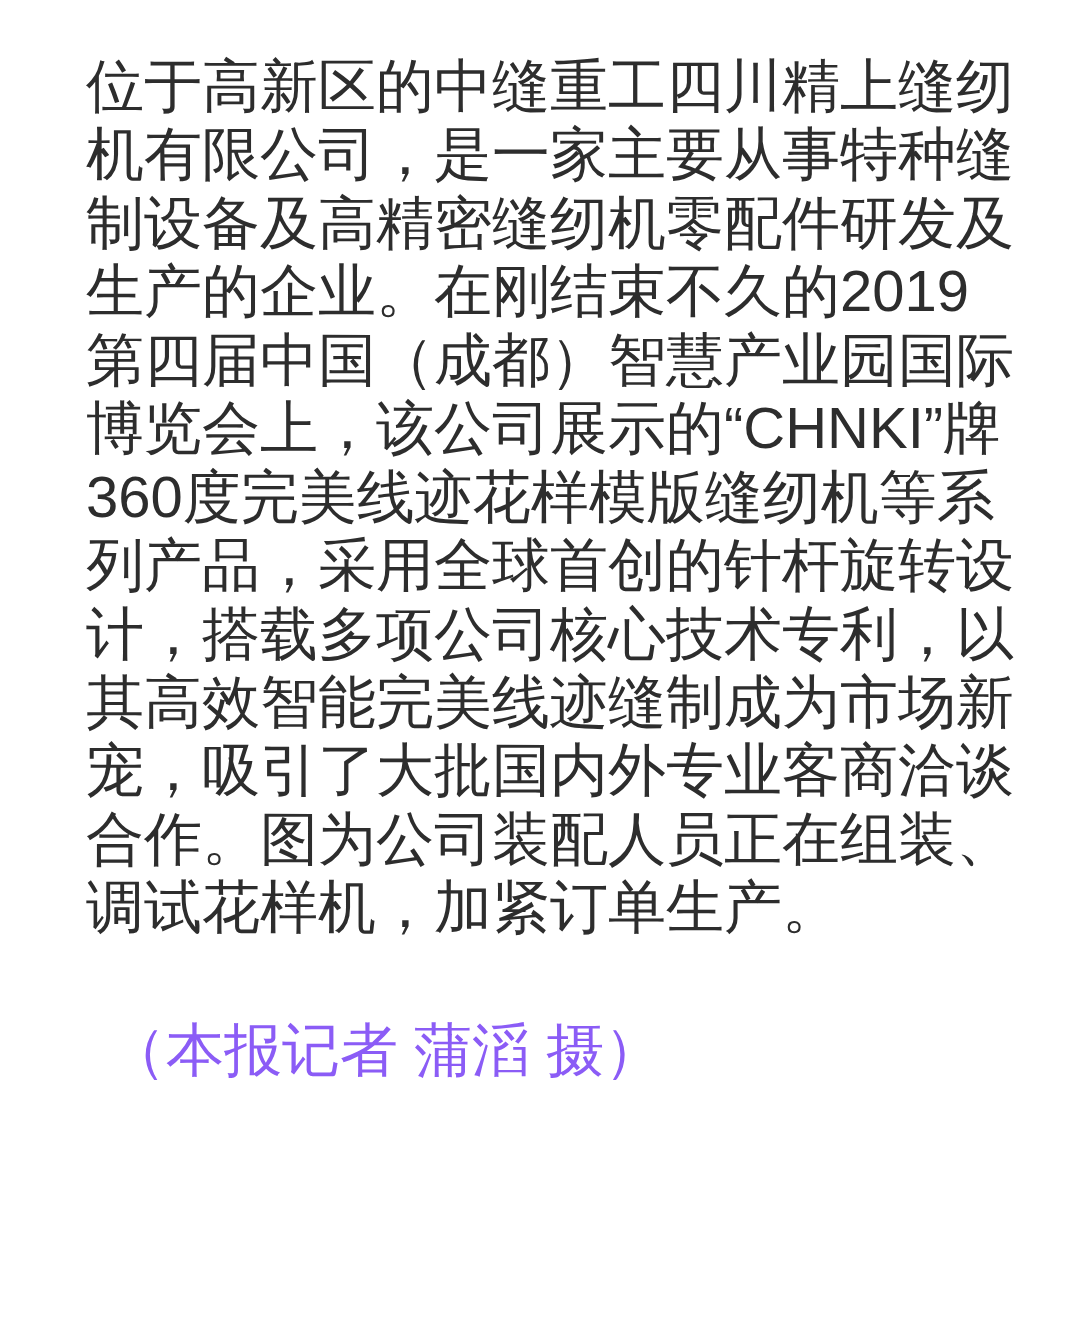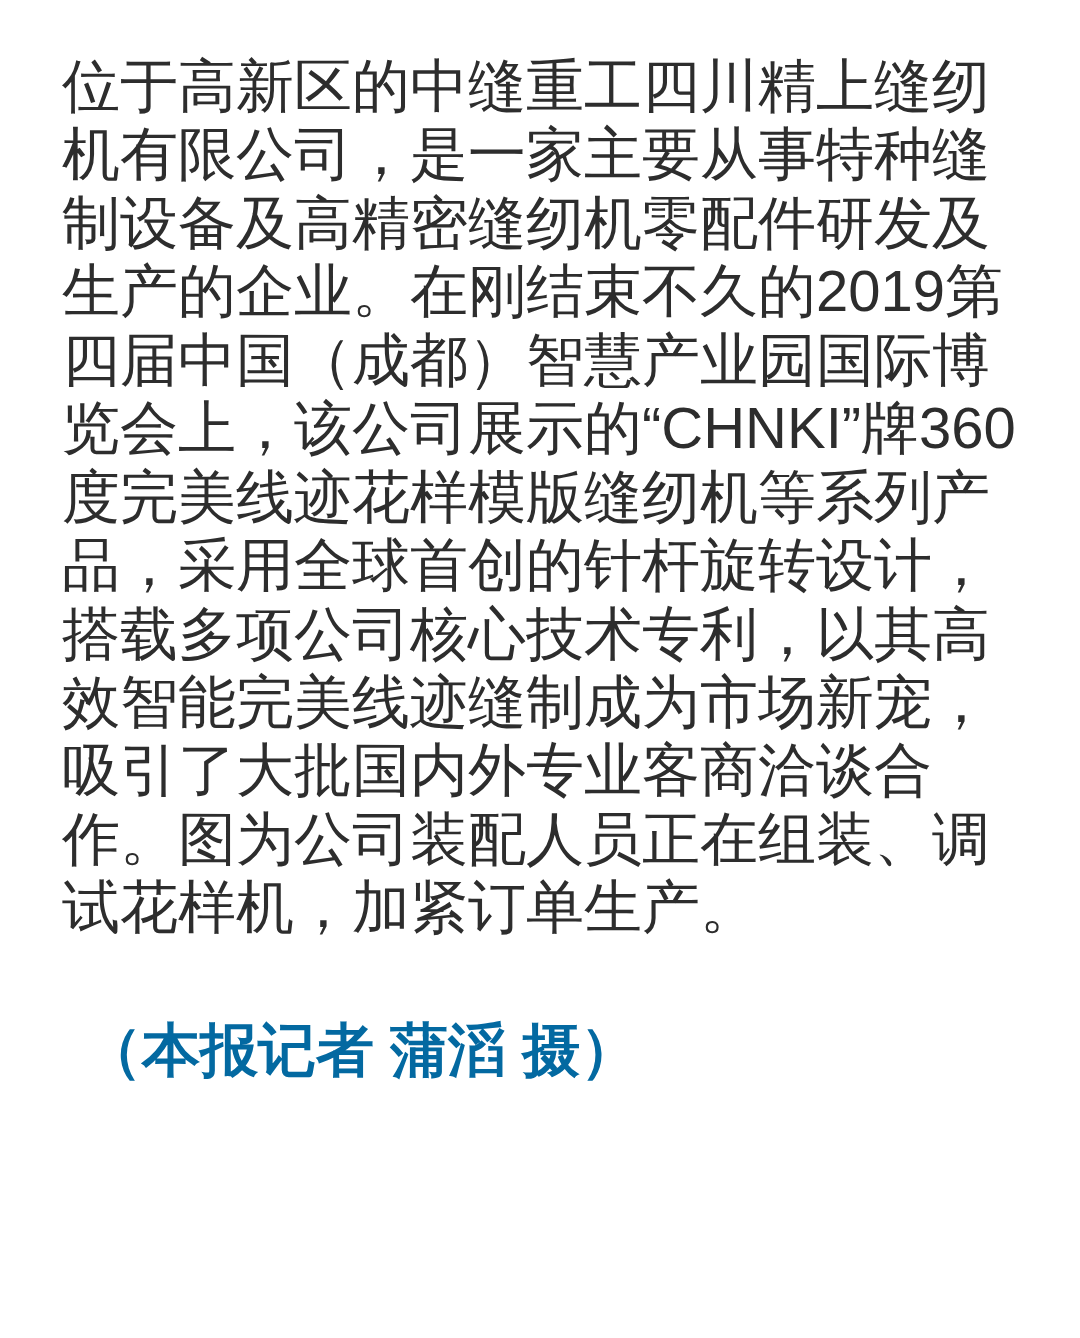--- a/index.html
+++ b/index.html
@@ -12,40 +12,40 @@
     width: 1080px;
     height: 1338px;
     overflow: hidden;
     font-family: "Liberation Sans", "DejaVu Sans", sans-serif;
     color: #2b2b2b;
   }
   .page {
     box-sizing: border-box;
     width: 1080px;
     height: 1338px;
-    padding: 52px 62px 0 62px;
+    padding: 52px 62px 0 86px;
     background: #ffffff;
   }
   .body-paragraph {
     font-size: 58px;
     line-height: 1.18;
     letter-spacing: 0px;
     text-align: left;
     color: #2d2d2d;
     font-weight: 400;
     margin: 0;
     white-space: pre-wrap;
     word-break: break-all;
   }
   .credit-line {
     margin: 74px 0 12px 0;
     font-size: 58px;
     line-height: 1.18;
-    color: #0369a1;
-    font-weight: 700;
+    color: #8b5cf6;
+    font-weight: 400;
     padding-left: 22px;
     white-space: pre-wrap;
   }
 </style>
 </head>
 <body>
 
 <div class="page">
   <p class="body-paragraph">位于高新区的中缝重工四川精上缝纫机有限公司，是一家主要从事特种缝制设备及高精密缝纫机零配件研发及生产的企业。在刚结束不久的2019第四届中国（成都）智慧产业园国际博览会上，该公司展示的“CHNKI”牌360度完美线迹花样模版缝纫机等系列产品，采用全球首创的针杆旋转设计，搭载多项公司核心技术专利，以其高效智能完美线迹缝制成为市场新宠，吸引了大批国内外专业客商洽谈合作。图为公司装配人员正在组装、调试花样机，加紧订单生产。</p>
   <p class="credit-line">（本报记者 蒲滔 摄）</p>

